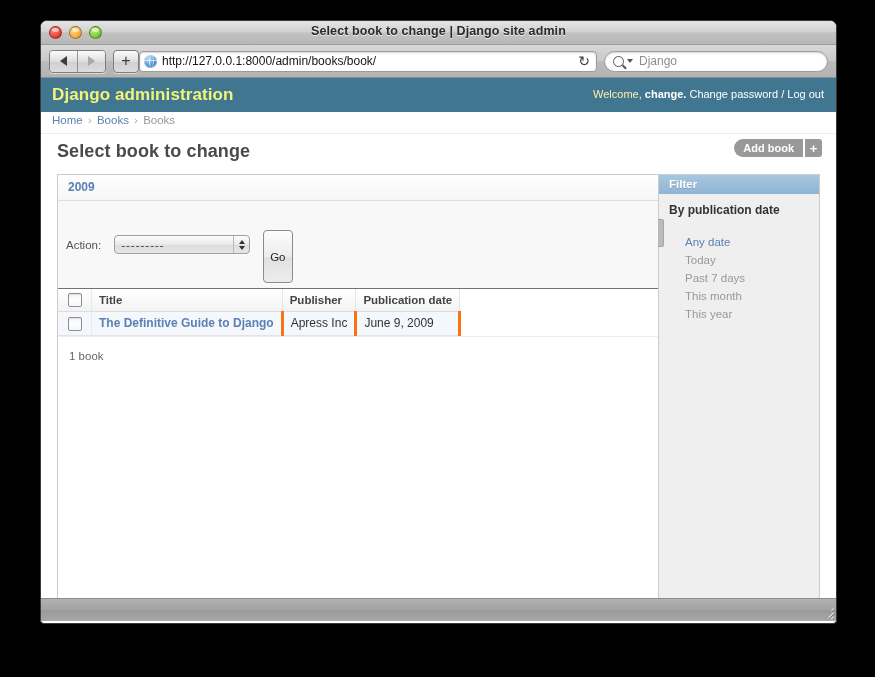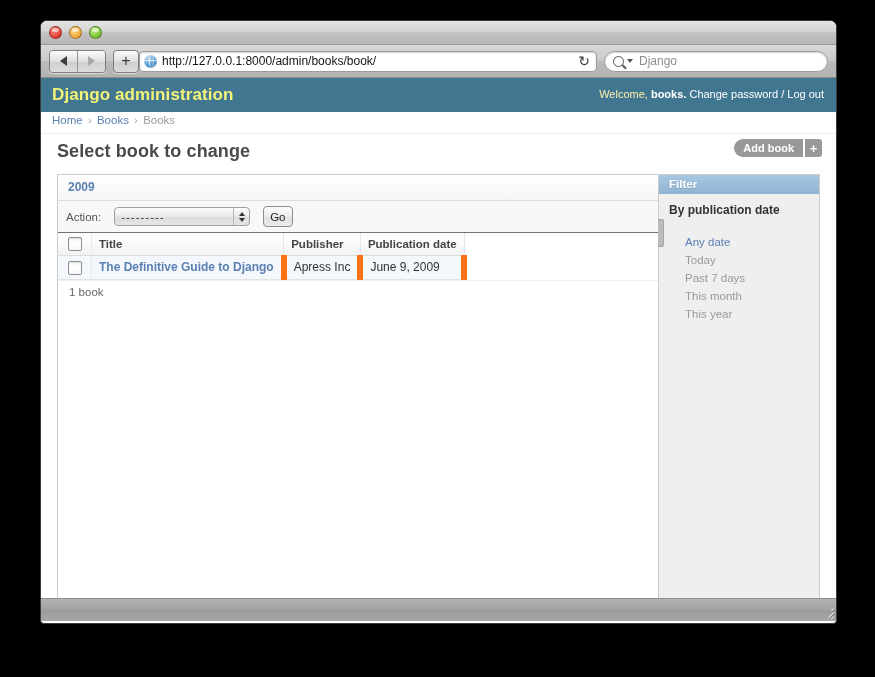--- a/index.html
+++ b/index.html
@@ -335,28 +335,29 @@
     display: flex; flex-direction: column; align-items: center; justify-content: center;
     gap: 2px;
     border-left: 1px solid #b8b8b8;
     height: 100%;
   }
   .arrow-up { width:0;height:0;border-left:3.5px solid transparent;border-right:3.5px solid transparent;border-bottom:4px solid #333; }
   .arrow-dn { width:0;height:0;border-left:3.5px solid transparent;border-right:3.5px solid transparent;border-top:4px solid #333; }
 
   .go-btn {
     height: 19px;
-    padding: 0 6px;
+    padding: 16px 6px;
     border: 1px solid #8c8c8c;
     border-radius: 4px;
     background: linear-gradient(to bottom, #fdfdfd, #ececec 50%, #e0e0e0 51%, #ededed);
     font-size: 11.5px;
     color: #262626;
     display: flex; align-items: center;
     box-shadow: 0 1px 0 rgba(255,255,255,0.6);
+    margin-top: 24px;
   }
 
   
   table.results {
     border-collapse: collapse;
     font-size: 12px;
     width: auto;
   }
   table.results th {
     background: linear-gradient(to bottom, #ffffff, #f3f3f3);
@@ -364,21 +365,21 @@
     border-right: 1px solid #e5e5e5;
     text-align: left;
     font-weight: bold;
     color: #444444;
     padding: 4px 7px;
     font-size: 11.5px;
     white-space: nowrap;
   }
   table.results td {
     border-bottom: 1px solid #e3e3e3;
-    border-right: 6px solid #f97316;
+    border-right: 3px solid #f97316;
     padding: 4px 7px;
     color: #333333;
     background: #f4f8fd;
     white-space: nowrap;
     vertical-align: middle;
   }
   table.results td.cb, table.results th.cb {
     width: 22px; padding: 4px 5px 4px 6px; text-align: center;
     border-right: 1px solid #eaeaea;
   }
@@ -391,21 +392,21 @@
     display: inline-block;
     width: 12px; height: 12px;
     border: 1px solid #8f8f8f;
     border-radius: 2px;
     background: linear-gradient(to bottom, #f2f2f2, #ffffff 45%, #f7f7f7);
     box-shadow: inset 0 1px 1px rgba(0,0,0,0.08);
     vertical-align: middle;
   }
 
   .paginator {
-    padding: 5px 11px;
+    padding: 13px 11px;
     font-size: 11.5px;
     color: #666666;
     background: #ffffff;
     border-top: 1px solid #eeeeee;
   }
 
   
   .filter-tab {
     position: absolute;
     left: -1px; top: 44px;
@@ -480,20 +481,21 @@
 <div id="desktop">
 
   <div id="window">
 
     <div class="titlebar">
       <div class="lights">
         <span class="light close"></span>
         <span class="light min"></span>
         <span class="light zoom"></span>
       </div>
+      <div class="title-text">Select book to change | Django site admin</div>
     </div>
 
     <div class="toolbar">
       <div class="navgroup">
         <div class="navbtn">
           <span class="tri left"></span>
         </div>
         <div class="navbtn">
           <span class="tri right"></span>
         </div>
@@ -512,21 +514,21 @@
         <span class="searchcaret"></span>
         <span class="searchtext">Django</span>
       </div>
     </div>
 
     <div class="viewport">
 
       <div class="dj-header">
         <div class="dj-brand">Django administration</div>
         <div class="dj-usertools">
-          <span class="soft"><span>Welcome,</span> <b>books.</b></span>
+          <span class="soft"><span>Welcome,</span> <b>change.</b></span>
           <a href="#">Change password</a>
           <span>/</span>
           <a href="#">Log out</a>
         </div>
       </div>
 
       <div class="breadcrumbs">
         <a href="#">Home</a>
         <span class="sep">›</span>
         <a href="#">Books</a>

